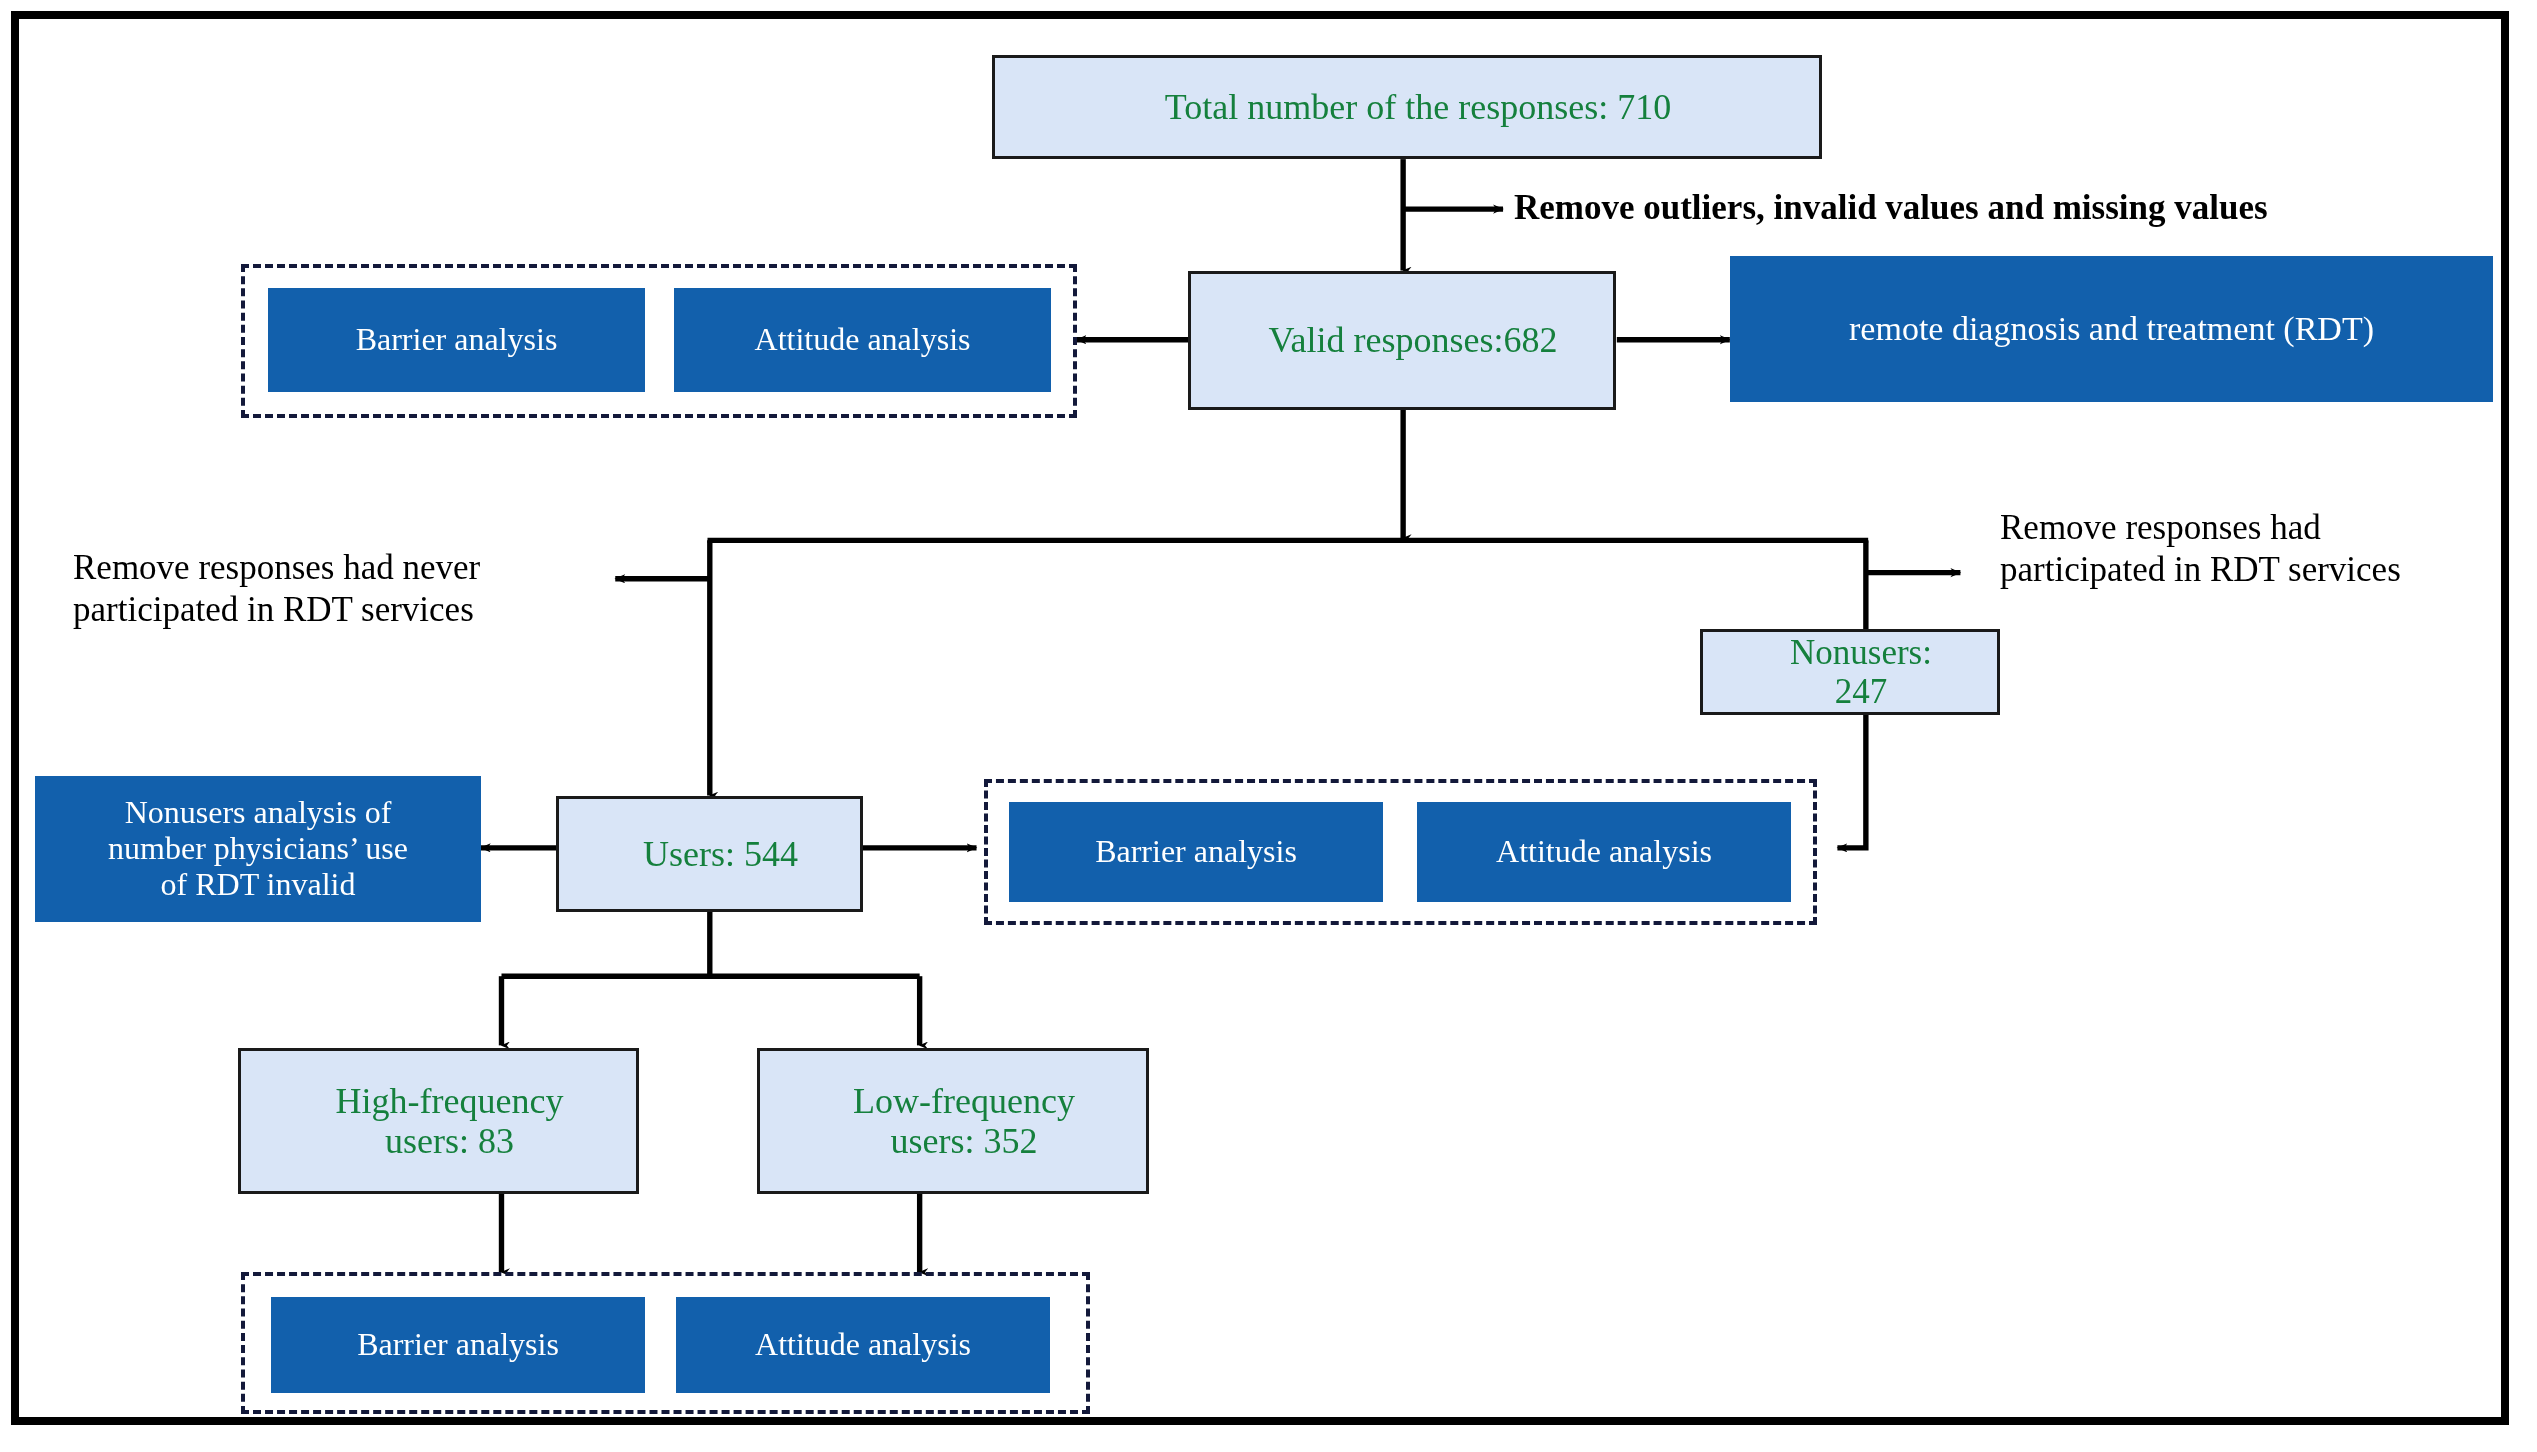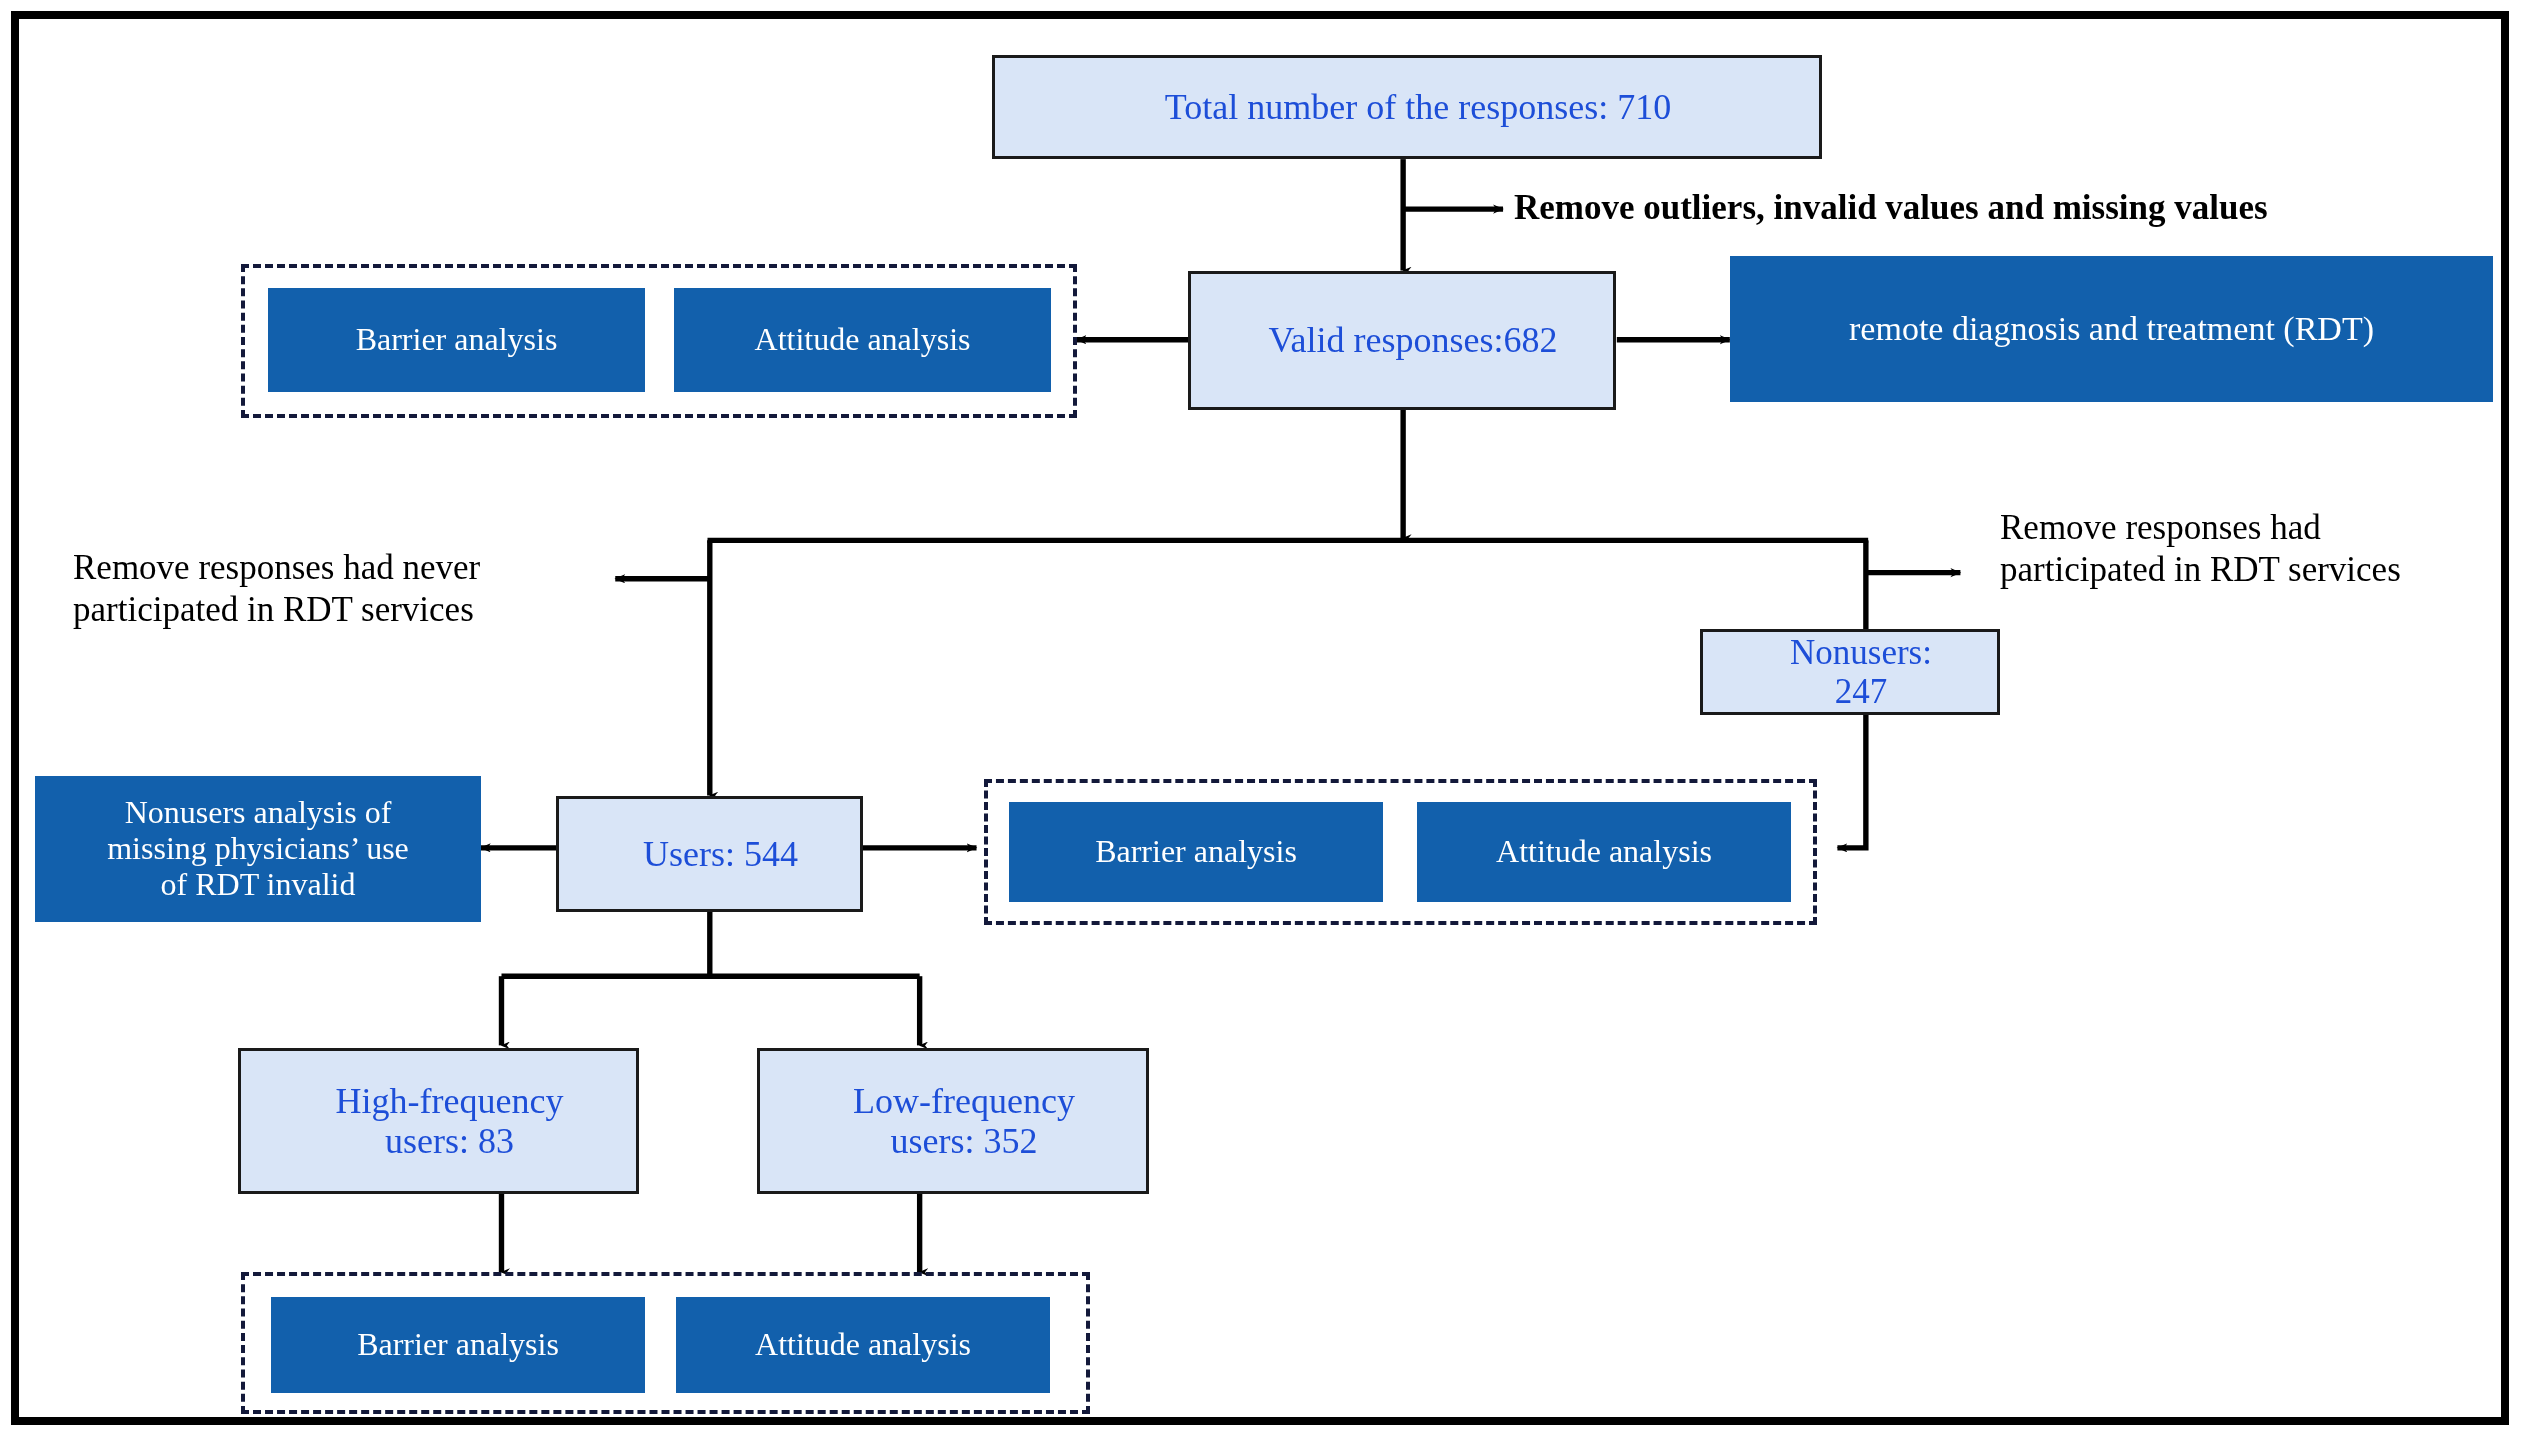--- a/index.html
+++ b/index.html
@@ -40,21 +40,21 @@
     box-sizing: border-box;
     display: flex;
     align-items: center;
     justify-content: center;
     text-align: center;
     line-height: 1.12;
   }
   .node-light {
     background: #d9e5f7;
     border: 3.1px solid #1a1a1a;
-    color: #1d4ed8;
+    color: #15803d;
     padding-left: 22px;
   }
   .node-blue {
     background: #1260AC;
     border: 1.5px solid #1260AC;
     color: #ffffff;
   }
   .dashed-group {
     position: absolute;
     box-sizing: border-box;
@@ -162,21 +162,21 @@
     <div>participated in RDT services</div>
   </div>
 
   <div class="node node-light" style="left:1700px; top:629px; width:300px; height:86px; font-size:35px; flex-direction:column;">
     <span>Nonusers:</span>
     <span>247</span>
   </div>
 
   <div class="node node-blue" style="left:35px; top:776px; width:446px; height:146px; font-size:32px; flex-direction:column;">
     <span>Nonusers analysis of</span>
-    <span>missing physicians’ use</span>
+    <span>number physicians’ use</span>
     <span>of  RDT invalid</span>
   </div>
 
   <div class="node node-light" style="left:556px; top:796px; width:307px; height:116px; font-size:36px;">
     <span>Users: 544</span>
   </div>
 
   <div class="dashed-group" style="left:984px; top:779px; width:833px; height:146px;"></div>
   <div class="node node-blue" style="left:1009px; top:802px; width:374px; height:100px; font-size:32px;">
     <span>Barrier analysis</span>

